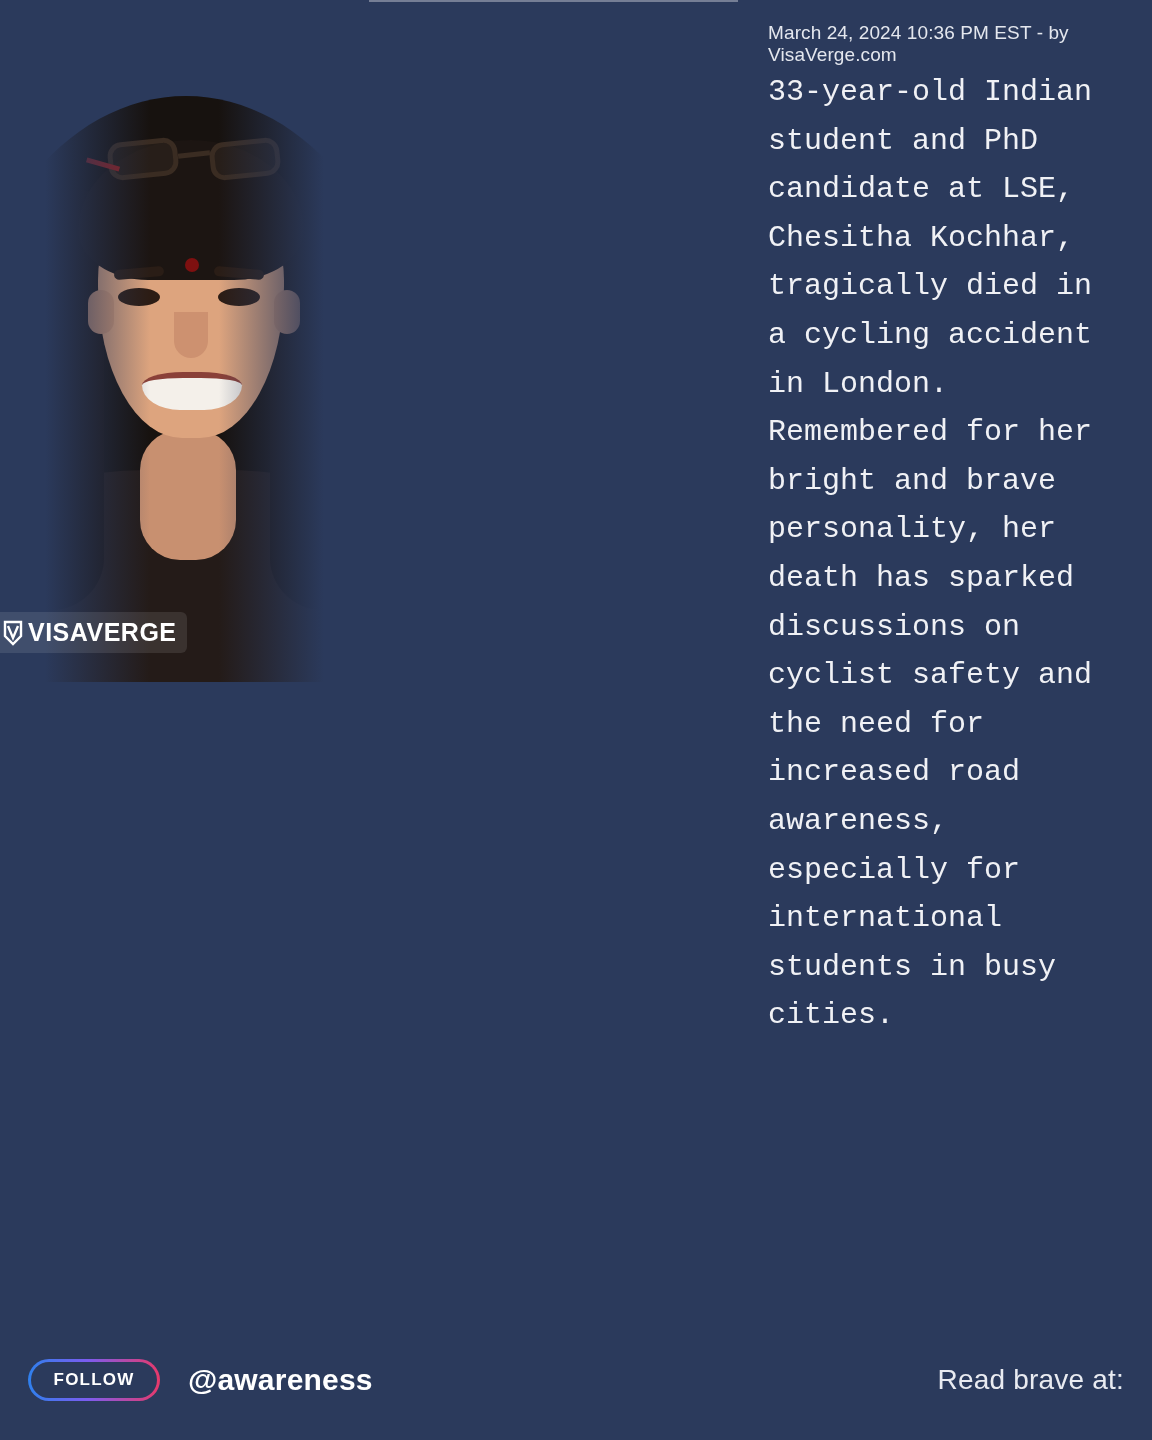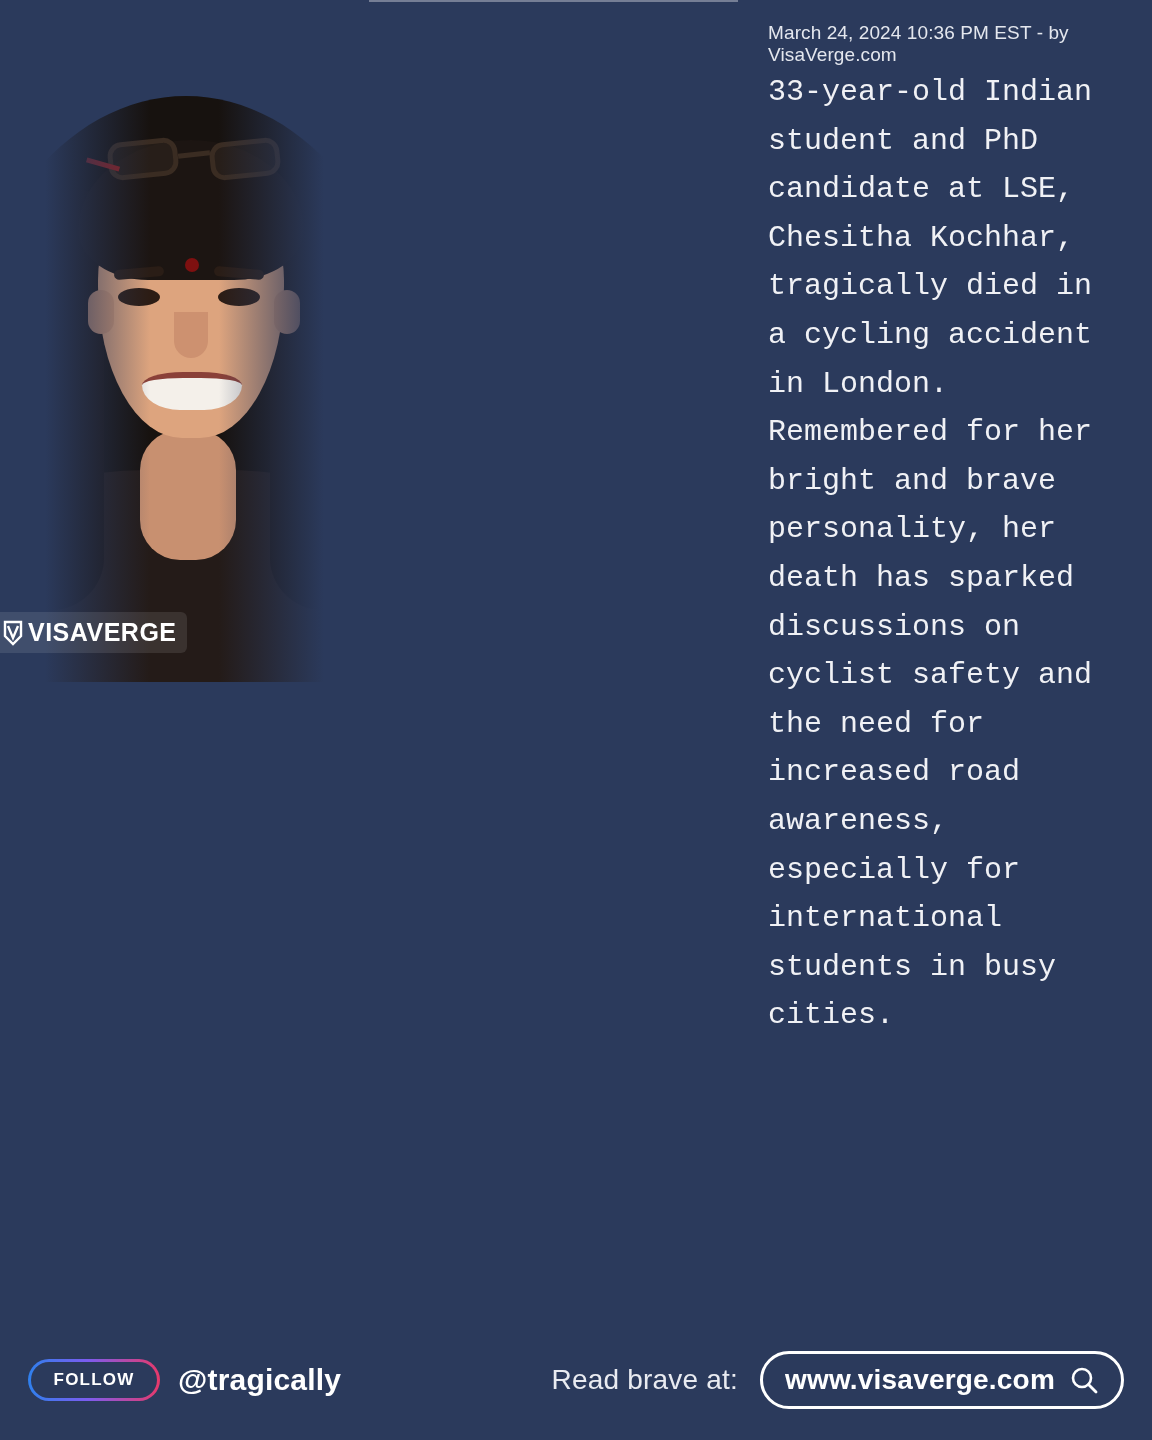--- a/index.html
+++ b/index.html
@@ -271,21 +271,21 @@
     width: 100%;
     height: 120px;
     display: flex;
     align-items: center;
     padding: 0 28px;
   }
 
   .follow-group {
     display: flex;
     align-items: center;
-    gap: 18px;
+    gap: 28px;
   }
 
   .follow-pill {
     position: relative;
     width: 132px;
     height: 42px;
     border-radius: 21px;
     background: #2b3a5c;
     border: 3px solid transparent;
     background-image: linear-gradient(#2b3a5c, #2b3a5c), linear-gradient(90deg, #2f80ed 0%, #7b5cf0 45%, #e8396a 100%);
@@ -387,30 +387,21 @@
   <div class="content">
     <div class="meta">March 24, 2024 10:36 PM EST -  by VisaVerge.com</div>
     <p class="summary">33-year-old Indian student and PhD candidate at LSE, Chesitha Kochhar, tragically died in a cycling accident in London. Remembered for her bright and brave personality, her death has sparked discussions on cyclist safety and the need for increased road awareness, especially for international students in busy cities.</p>
   </div>
 
   <div class="footer">
     <div class="follow-group">
       <div class="follow-pill">
         <span>FOLLOW</span>
       </div>
-      <div class="handle">@tragically</div>
+      <div class="handle">@awareness</div>
     </div>
 
     <div class="read-more">
       <span class="read-more-label">Read brave at:</span>
-      <div class="url-pill">
-        <span class="url-text">www.visaverge.com</span>
-        <span class="search-icon">
-          <svg width="30" height="30" viewBox="0 0 30 30">
-            <circle cx="13" cy="13" r="9" fill="none" stroke="#ffffff" stroke-width="2.6"></circle>
-            <line x1="19.5" y1="19.5" x2="27" y2="27" stroke="#ffffff" stroke-width="2.8" stroke-linecap="round"></line>
-          </svg>
-        </span>
-      </div>
     </div>
   </div>
 
 </div>
 
 </body></html>

